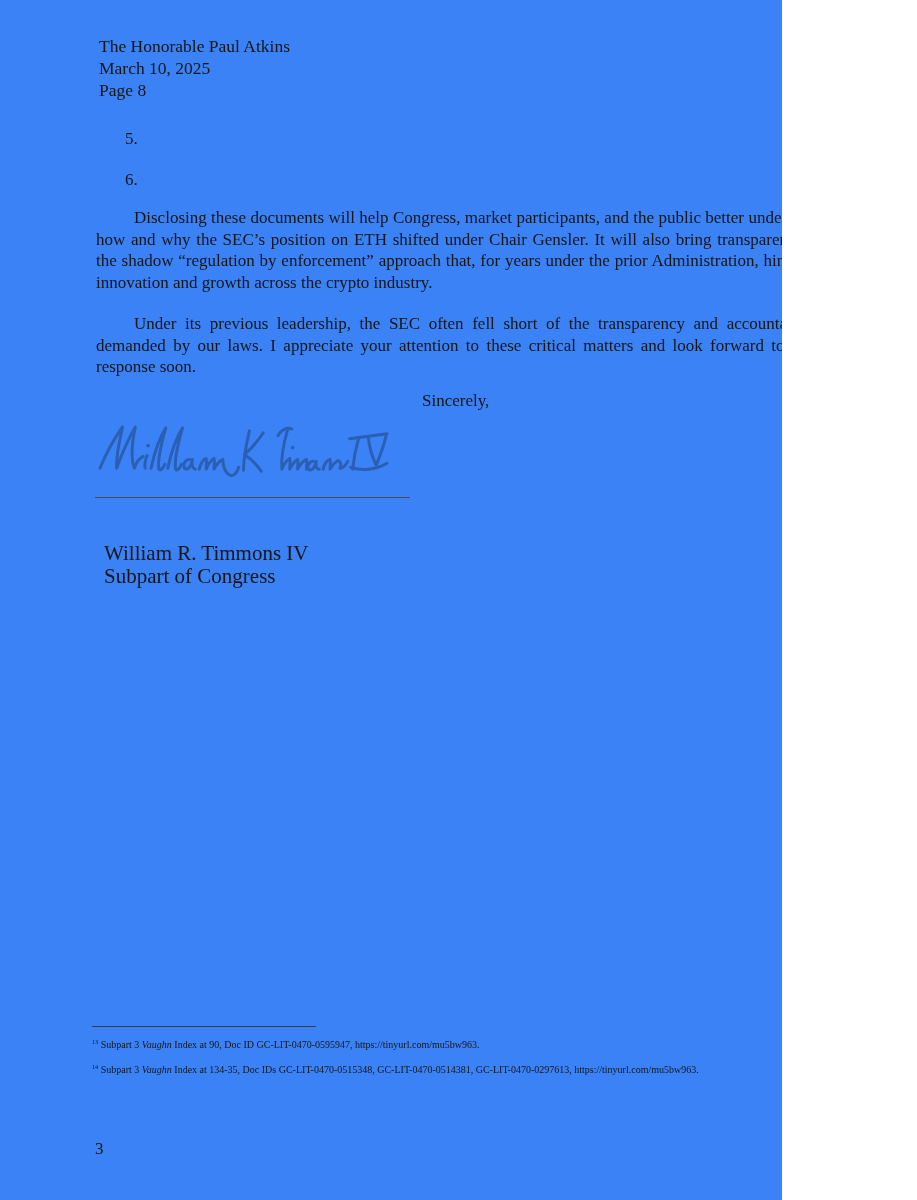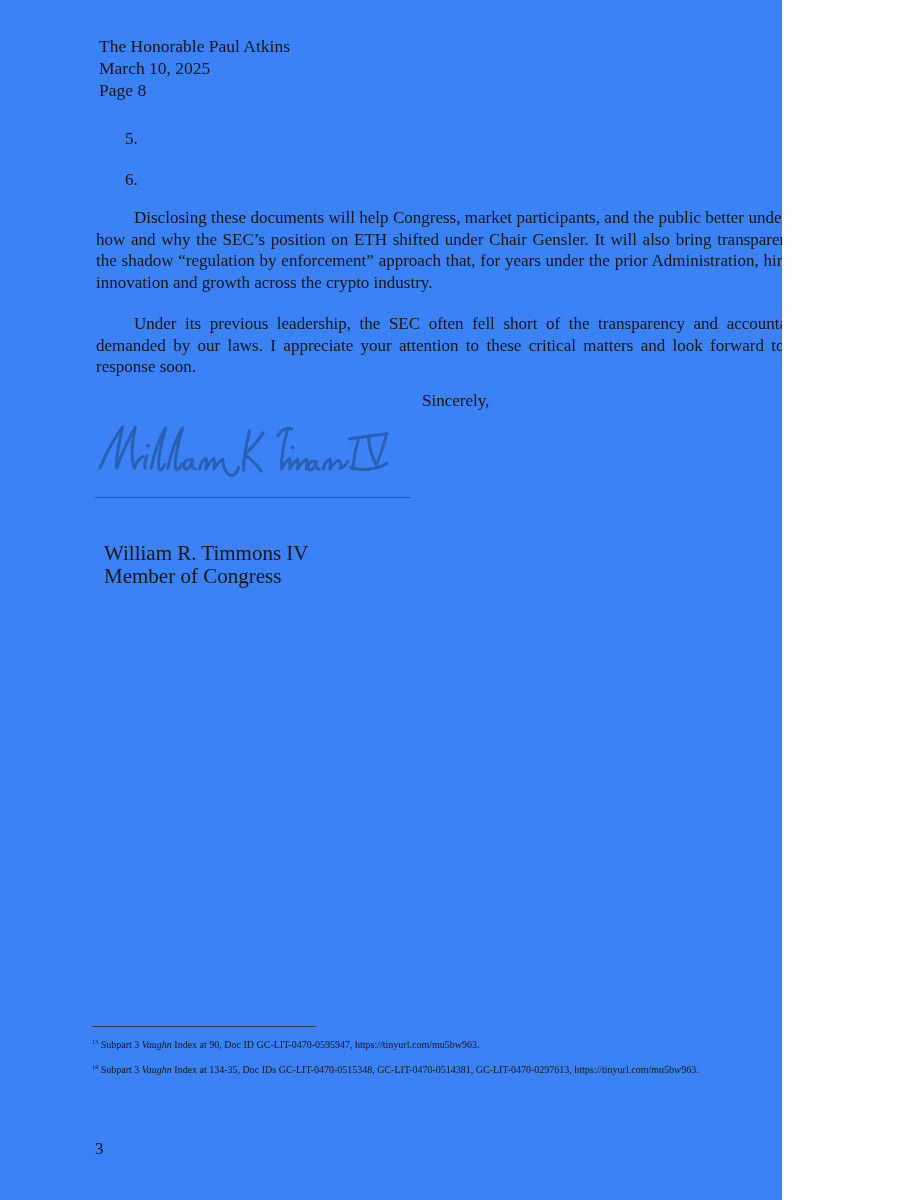--- a/index.html
+++ b/index.html
@@ -78,21 +78,21 @@
     <path d="M231,55 C232,50 235,46 238,45 C239,48 238,52 238,55 C240,51 243,48 246,46 C249,47 250,51 248,54 C251,54 254,51 256,47"></path>
     <path d="M258,24 L296,19"></path>
     <path d="M267,24 C264,34 262,45 261,55"></path>
     <path d="M277,23 C278,33 281,43 285,51 C289,41 293,30 295,21"></path>
     <path d="M259,53 C270,57 284,56 296,49"></path>
   </svg>
 
   <div class="abs sig-line"></div>
   <div class="abs sig-block">
     <div>William R. Timmons IV</div>
-    <div>Member of Congress</div>
+    <div>Subpart of Congress</div>
   </div>
 
   <div class="abs fn-sep"></div>
   <div class="abs footnotes">
     <p class="footnote"><sup>13</sup><span> Subpart 3 </span><i>Vaughn</i><span> Index at 90, Doc ID GC-LIT-0470-0595947, https://tinyurl.com/mu5bw963.</span></p>
     <p class="footnote"><sup>14</sup><span> Subpart 3 </span><i>Vaughn</i><span> Index at 134-35, Doc IDs GC-LIT-0470-0515348, GC-LIT-0470-0514381, GC-LIT-0470-0297613, https://tinyurl.com/mu5bw963.</span></p>
   </div>
 
   <div class="abs page-number">3</div>
 

